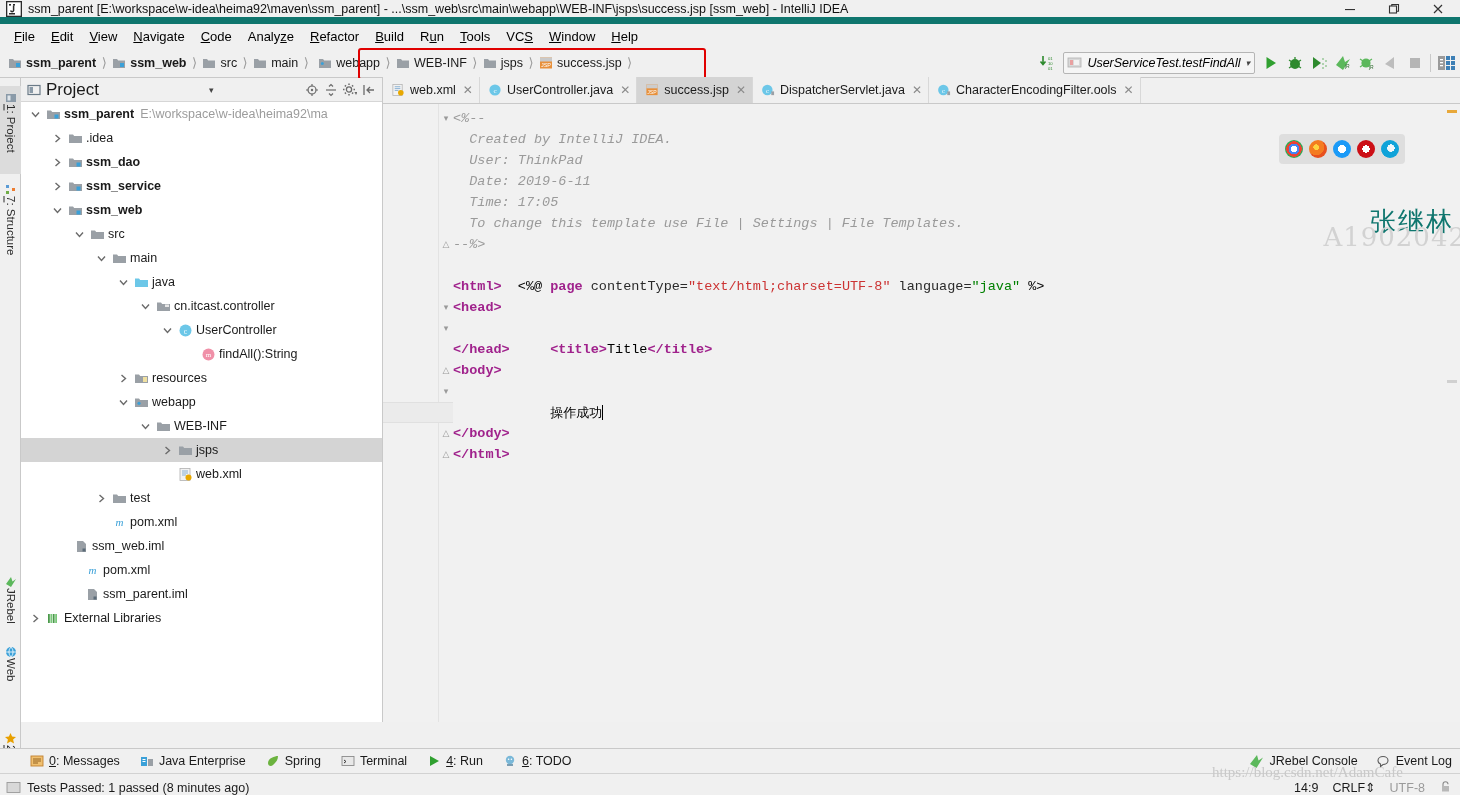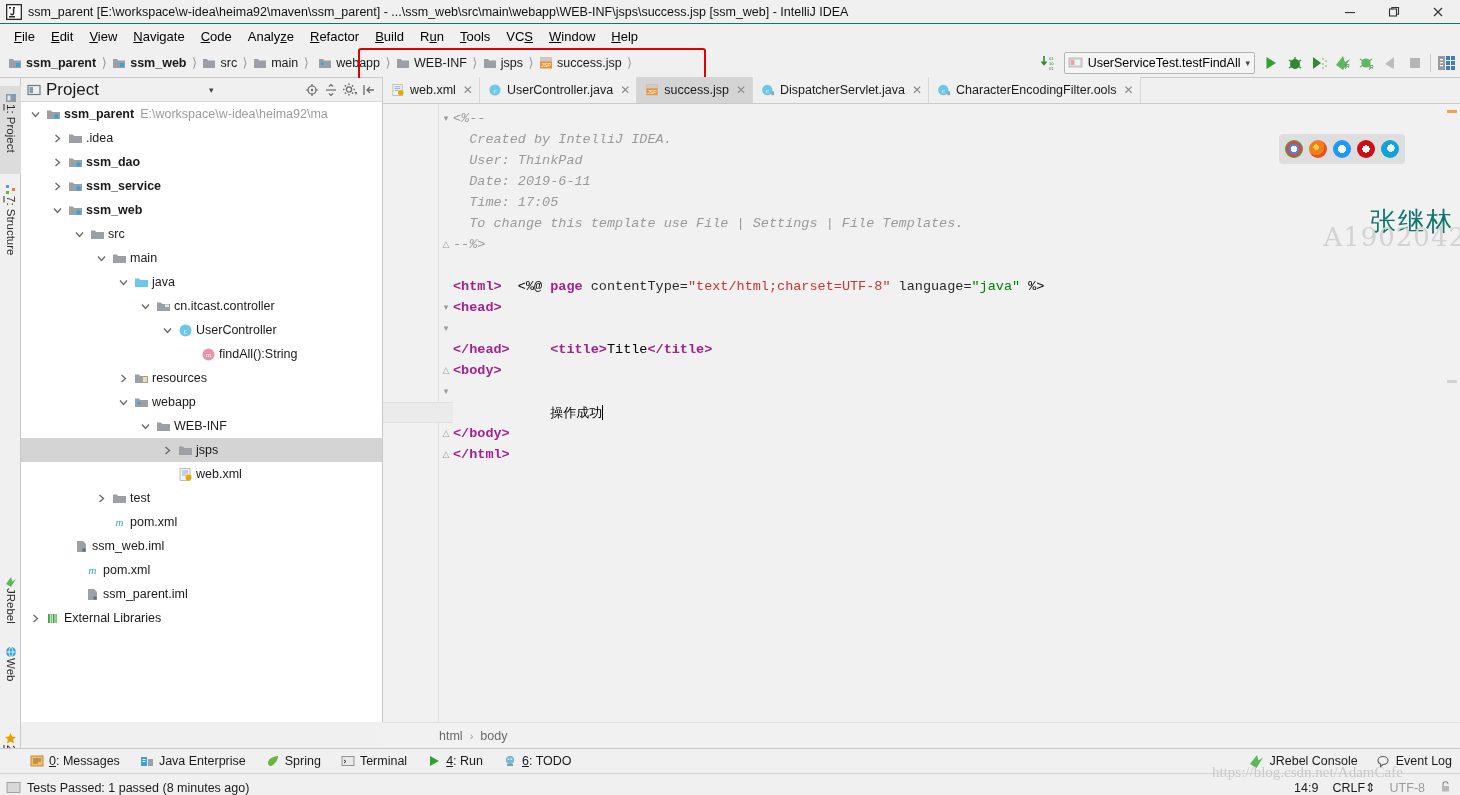--- a/index.html
+++ b/index.html
@@ -10,21 +10,21 @@
     background: #f0f0f0;
     overflow: hidden;
     color: #000;
   }
   #app { position: relative; width: 1460px; height: 795px; background: #f0f0f0; }
 
   
   .titlebar {
     position: absolute; top: 0; left: 0; width: 1460px; height: 24px;
     background: #f0f0f0; display: flex; align-items: center;
-    border-bottom: 1px solid #0f766e;
+    border-bottom: 7px solid #0f766e;
   }
   .tb-logo { width: 16px; height: 16px; margin: 0 6px 0 6px; flex: none; position: relative; }
   .tb-logo svg { display: block; }
   .tb-title { font-size: 12.5px; color: #111; white-space: nowrap; overflow: hidden; flex: 1; }
   .winbtns { display: flex; align-items: center; height: 24px; flex: none; }
   .winbtn { width: 44px; height: 24px; display: flex; align-items: center; justify-content: center; color: #333; }
   .winbtn svg { display: block; }
 
   
   .menubar {
@@ -46,21 +46,21 @@
   .crumb .lbl { font-size: 12.5px; color: #1a1a1a; }
   .crumb.bold .lbl { font-weight: bold; }
   .chev { width: 12px; display: flex; justify-content: center; color: #9a9a9a; font-size: 13px; }
 
   
   .redbox { position: absolute; border: 2.5px solid #e00000; border-radius: 3px; pointer-events: none; }
 
   .navright { margin-left: auto; display: flex; align-items: center; padding-right: 2px; }
   .runcfg {
     display: flex; align-items: center; height: 22px; border: 1px solid #b5b5b5;
-    background: #f5f5f5; padding: 0 4px 0 3px; margin: 0 4px; border-radius: 2px;
+    background: #f5f5f5; padding: 0 4px 0 3px; margin: 0 4px; border-radius: 2px; font-style: italic;
   }
   .runcfg .cfgic { width: 15px; height: 15px; margin-right: 5px; flex: none; }
   .runcfg .cfgname { font-size: 12.5px; color: #000; white-space: nowrap; }
   .runcfg .cfgarrow { margin-left: 5px; color: #444; font-size: 9px; }
   .tbtn { width: 24px; height: 24px; display: flex; align-items: center; justify-content: center; }
   .tbtn svg { display: block; }
   .vsep { width: 1px; height: 18px; background: #c9c9c9; margin: 0 3px; }
 
   
   .leftstrip {
@@ -978,25 +978,20 @@
       <span class="brico" style="background:radial-gradient(circle at 55% 45%, #f0f7fb 0 26%, #0fa3d9 27% 72%, #c9e6ef 73% 100%);"></span>
     </div>
 
     <div class="wm-cjk">张继林</div>
     <div class="wm-num">A1902042</div>
 
     <div class="rmark" style="top:6px;  background:#e8a83a;"></div>
     <div class="rmark" style="top:276px; background:#d0d0d0;"></div>
   </div>
 
-  <div class="editcrumb">
-    <span class="ecitem">html</span>
-    <span class="ecsep">›</span>
-    <span class="ecitem">body</span>
-  </div>
 
   <div class="bottombar">
     <div class="bbtn">
       <span class="bic">
           <svg width="14" height="14" viewBox="0 0 14 14">
             <rect x="1" y="2" width="12" height="10" fill="#f0c070" stroke="#c08030" stroke-width="0.9"></rect>
             <path d="M3 5 h8 M3 7 h8 M3 9 h5" stroke="#8a5a1a" stroke-width="0.9"></path>
           </svg>
         </span>
       <span><u>0</u>: Messages</span>

